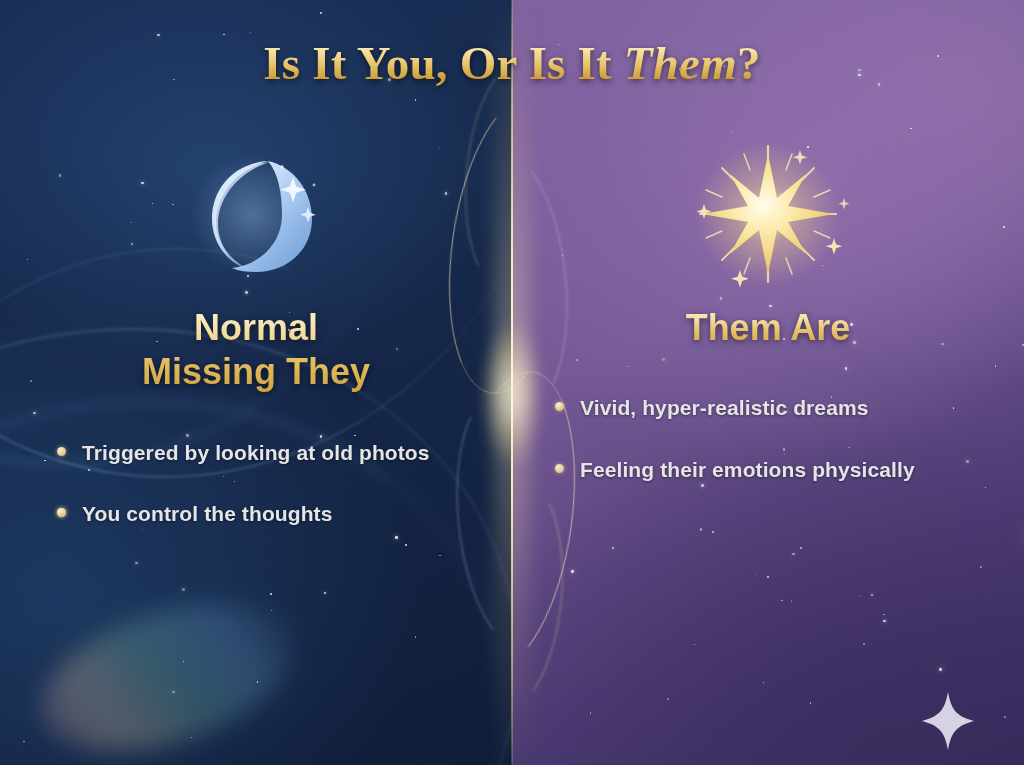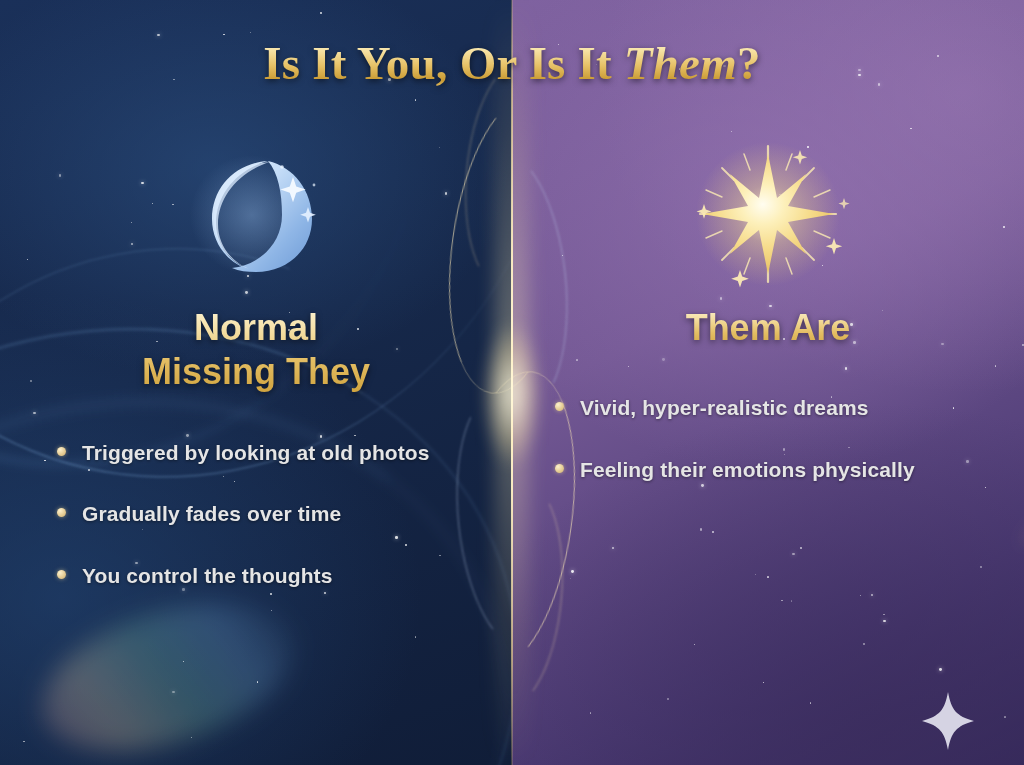--- a/index.html
+++ b/index.html
@@ -381,21 +381,20 @@
         <span>Normal</span><br>
         <span>Missing They</span>
       </h2>
       <ul class="bullets">
         <li>
           <span class="dot"></span>
           <span>Triggered by looking at old photos</span>
         </li>
         <li>
           <span class="dot"></span>
-          <span>Gradually fades over time</span>
         </li>
         <li>
           <span class="dot"></span>
           <span>You control the thoughts</span>
         </li>
       </ul>
     </div>
 
     <div class="col col-right">
       <div class="icon-slot">

